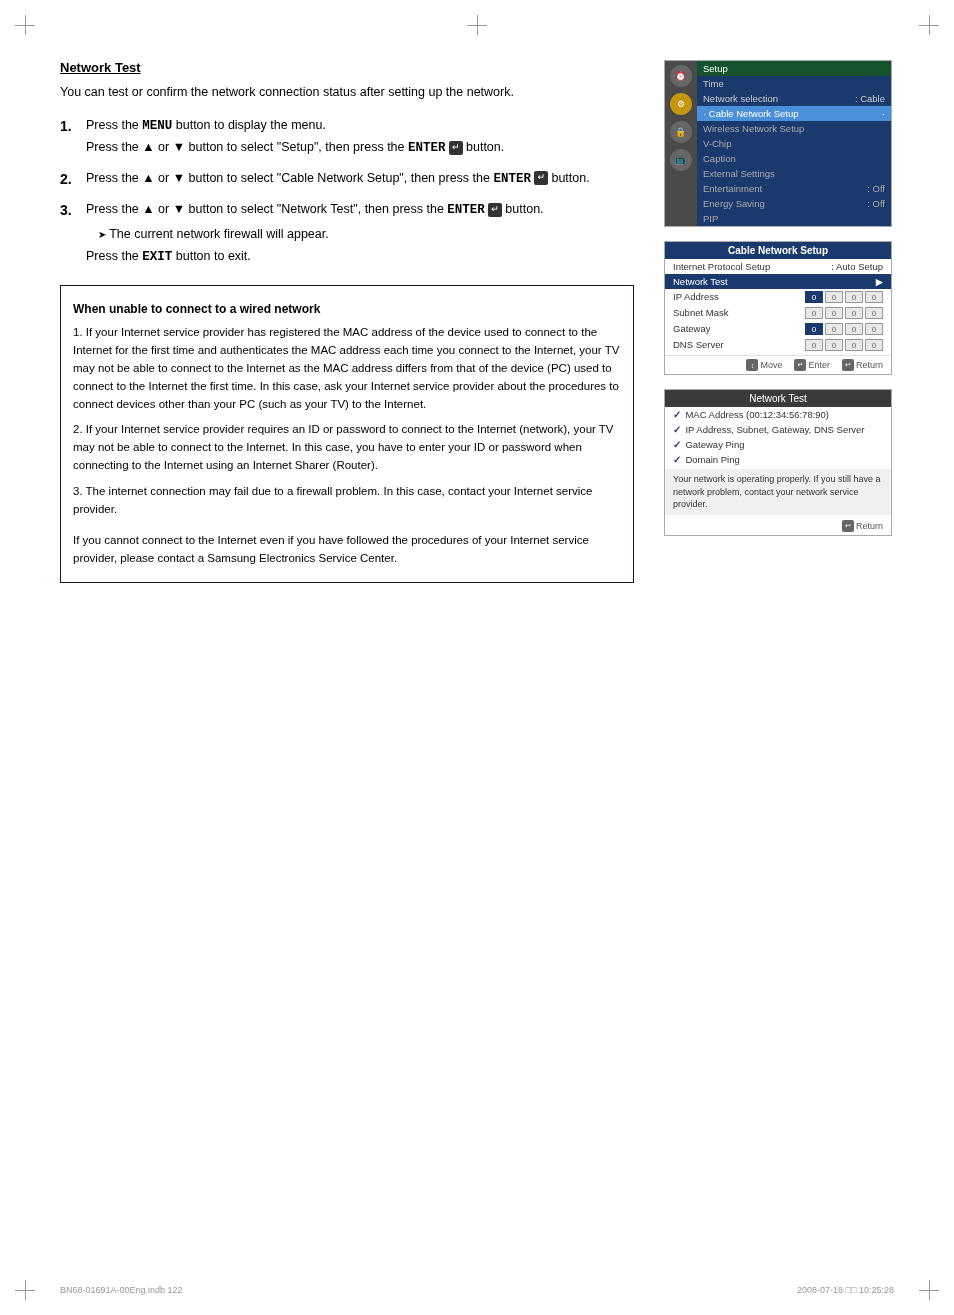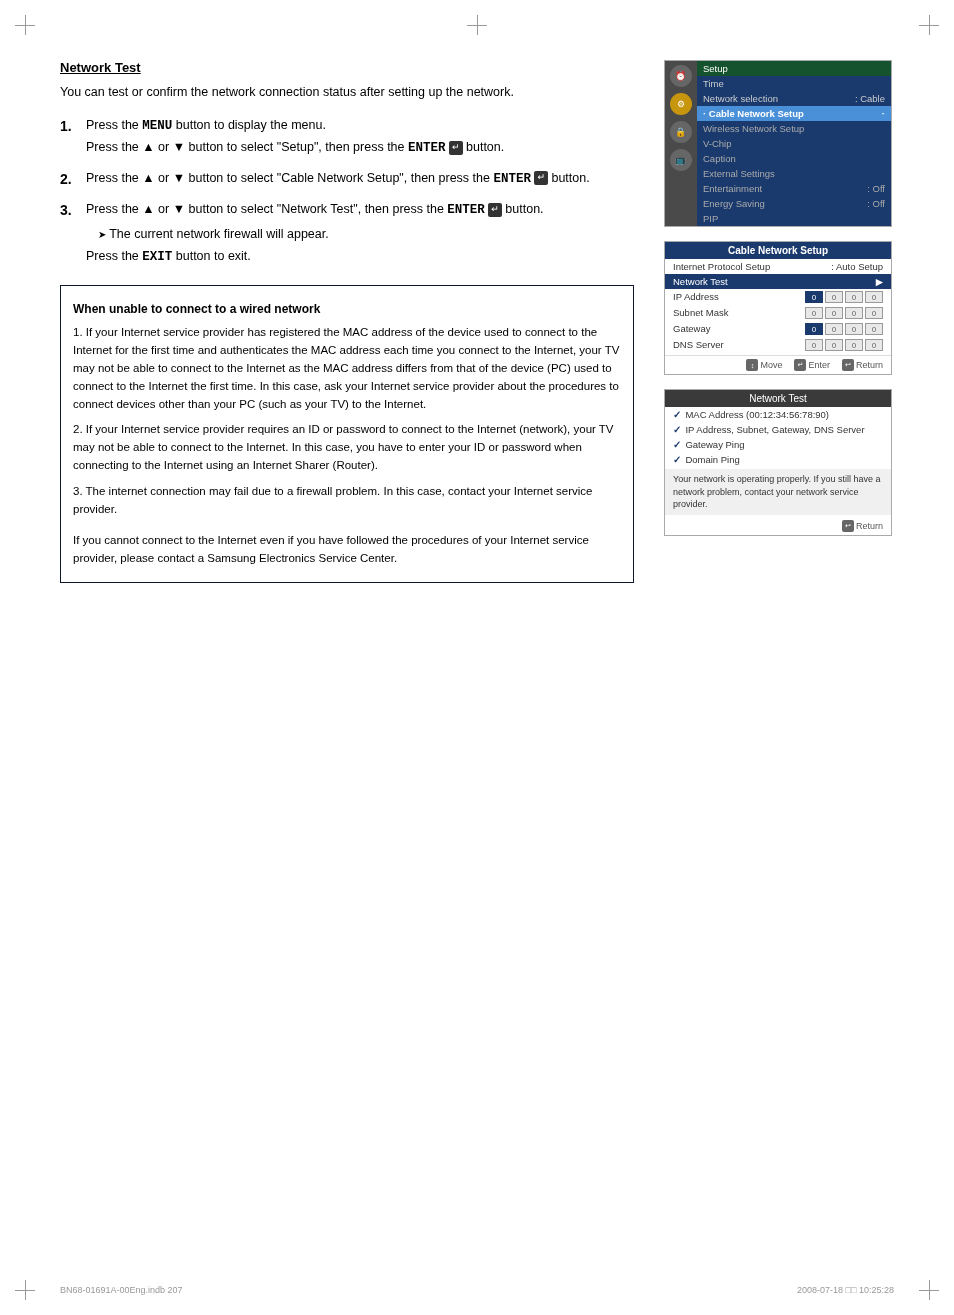--- a/index.html
+++ b/index.html
@@ -234,21 +234,21 @@
       padding: 2px 6px;
       color: #ccc;
       font-size: 9.5px;
       display: flex;
       justify-content: space-between;
     }
 
     .setup-menu-item.highlighted {
       background: #4a90d9;
       color: #fff;
-      font-weight: bold;
+      font-weight: normal;
     }
 
     .setup-menu-item.light {
       color: #aaa;
     }
 
     
     .cable-panel {
       width: 228px;
     }
@@ -605,16 +605,16 @@
           <div class="footer-btn">
             <span class="btn-icon">↩</span>
             <span>Return</span>
           </div>
         </div>
       </div>
 
     </div>
   </div>
 
-  <div class="footer-info">BN68-01691A-00Eng.indb   207</div>
+  <div class="footer-info">BN68-01691A-00Eng.indb   122</div>
   <div class="footer-date">2008-07-18   □□ 10:25:28</div>
 
 </div>
 
 </body></html>

